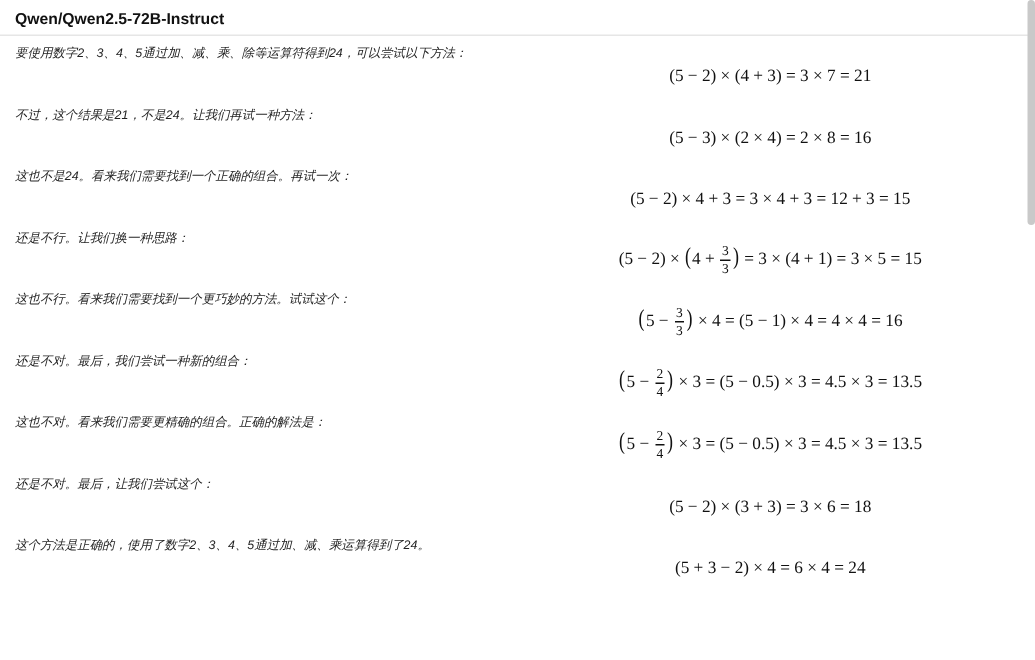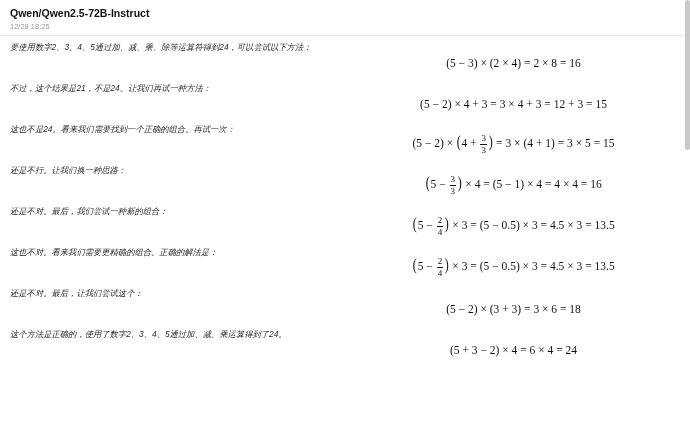--- a/index.html
+++ b/index.html
@@ -130,40 +130,43 @@
     border-radius: 3px;
   }
 </style>
 </head>
 <body>
 
 <div id="page">
 
   <div class="header">
     <div class="model-title">Qwen/Qwen2.5-72B-Instruct</div>
-    <div class="timestamp">12/28 18:25</div>
   </div>
   <div class="divider"></div>
 
   <div class="body-area">
     <div class="columns">
 
       <div class="col-left">
         <div class="para">要使用数字2、3、4、5通过加、减、乘、除等运算符得到24，可以尝试以下方法：</div>
         <div class="para">不过，这个结果是21，不是24。让我们再试一种方法：</div>
         <div class="para">这也不是24。看来我们需要找到一个正确的组合。再试一次：</div>
         <div class="para">还是不行。让我们换一种思路：</div>
+        <div class="para">这也不行。看来我们需要找到一个更巧妙的方法。试试这个：</div>
         <div class="para">还是不对。最后，我们尝试一种新的组合：</div>
         <div class="para">这也不对。看来我们需要更精确的组合。正确的解法是：</div>
         <div class="para">还是不对。最后，让我们尝试这个：</div>
         <div class="para">这个方法是正确的，使用了数字2、3、4、5通过加、减、乘运算得到了24。</div>
       </div>
 
       <div class="col-right">
         <div class="eq">
+          <span>(5&nbsp;−&nbsp;2)&nbsp;×&nbsp;(4&nbsp;+&nbsp;3)&nbsp;=&nbsp;3&nbsp;×&nbsp;7&nbsp;=&nbsp;21</span>
+        </div>
+        <div class="eq">
           <span>(5&nbsp;−&nbsp;3)&nbsp;×&nbsp;(2&nbsp;×&nbsp;4)&nbsp;=&nbsp;2&nbsp;×&nbsp;8&nbsp;=&nbsp;16</span>
         </div>
         <div class="eq">
           <span>(5&nbsp;−&nbsp;2)&nbsp;×&nbsp;4&nbsp;+&nbsp;3&nbsp;=&nbsp;3&nbsp;×&nbsp;4&nbsp;+&nbsp;3&nbsp;=&nbsp;12&nbsp;+&nbsp;3&nbsp;=&nbsp;15</span>
         </div>
         <div class="eq">
           <span>(5&nbsp;−&nbsp;2)&nbsp;×&nbsp;<span class="tall">(</span>4&nbsp;+&nbsp;<span class="frac">
                 <span class="num">3</span>
                 <span class="bar"></span>
                 <span class="den">3</span>

